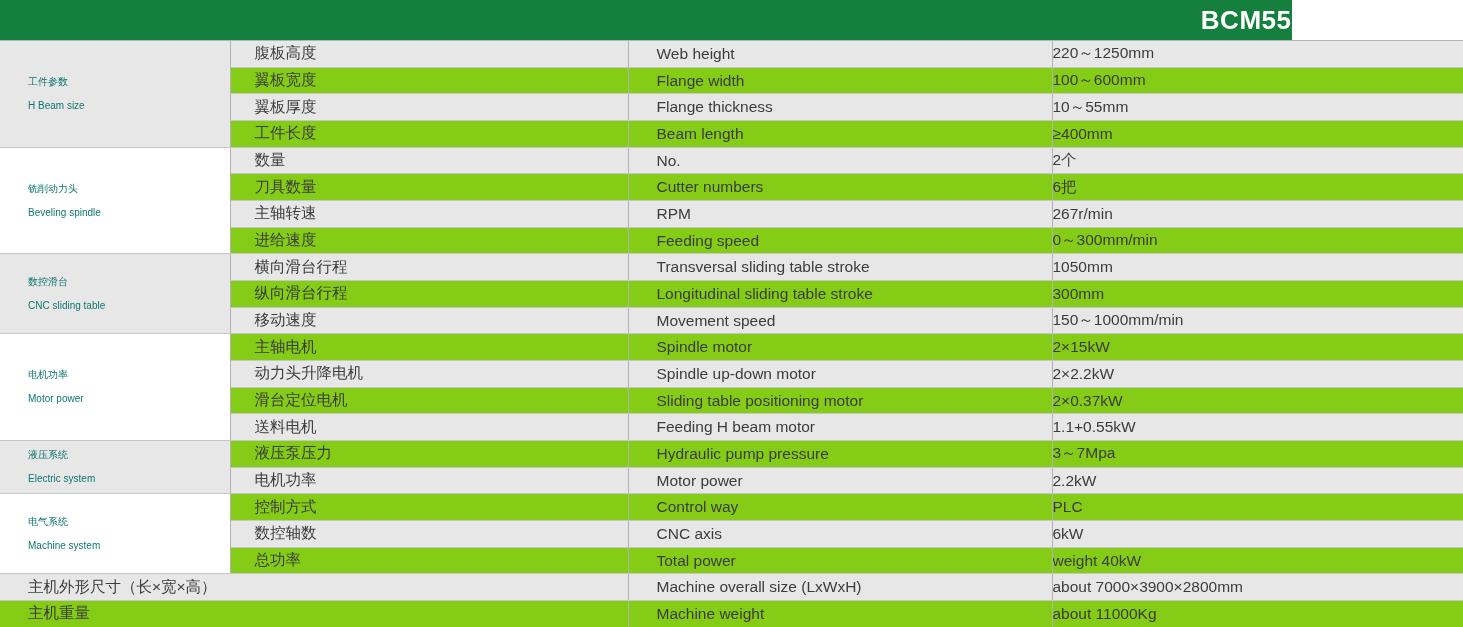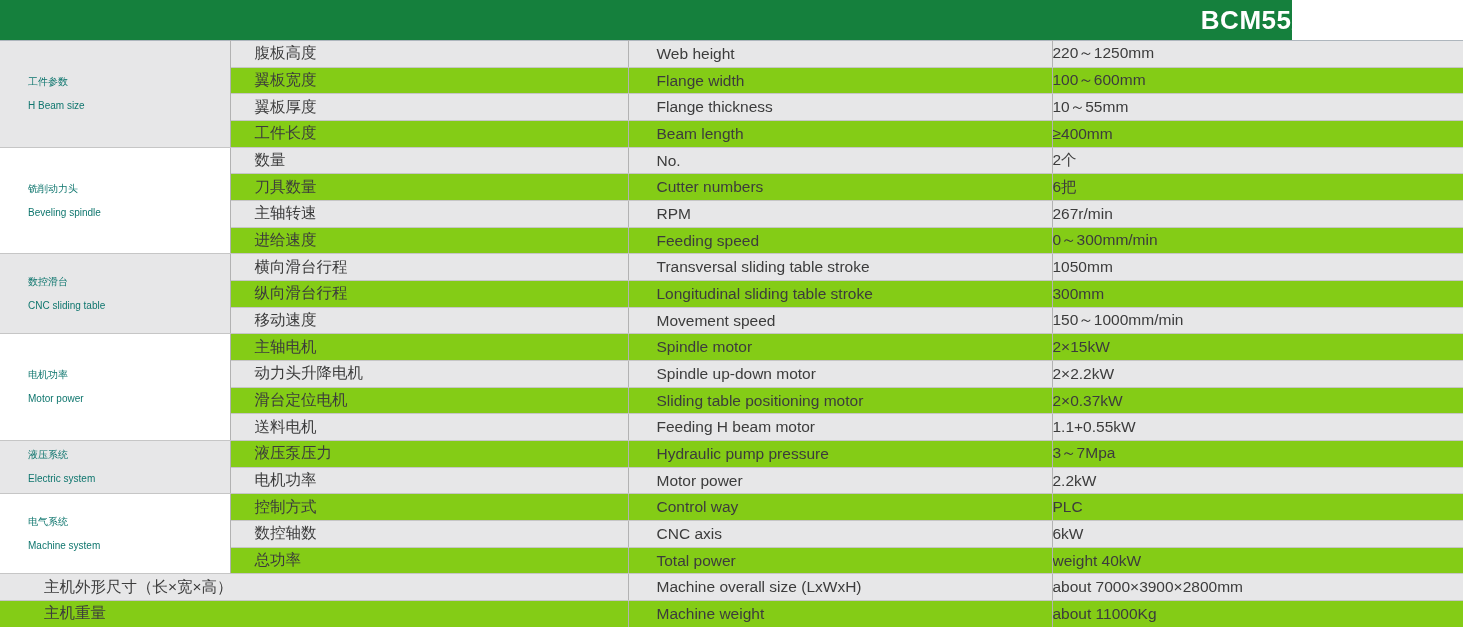--- a/index.html
+++ b/index.html
@@ -53,21 +53,21 @@
   }
   td.cn, td.en, td.val, td.cat {
     border-bottom: 1px solid #c6c6c6;
   }
   td.cat, td.cn, td.en {
     border-right: 1px solid #b2b2b2;
   }
   td.cn { padding-left: 24px; }
   td.en { padding-left: 28px; }
   td.val { text-align: left; }
-  td.merged { padding-left: 44px; }
+  td.merged { padding-left: 28px; }
   tr.g td.cn, tr.g td.en, tr.g td.val, tr.g td.merged { background: #e7e7e8; }
   tr.w td.cn, tr.w td.en, tr.w td.val, tr.w td.merged { background: #84cc16; }
   td.cat { padding-left: 28px; }
   td.cat-gray { background: #e7e7e8; }
   td.cat-white { background: #ffffff; }
   .cat-cn, .cat-en {
     line-height: 24px;
     font-size: 10px;
     color: #0f766e;
   }

